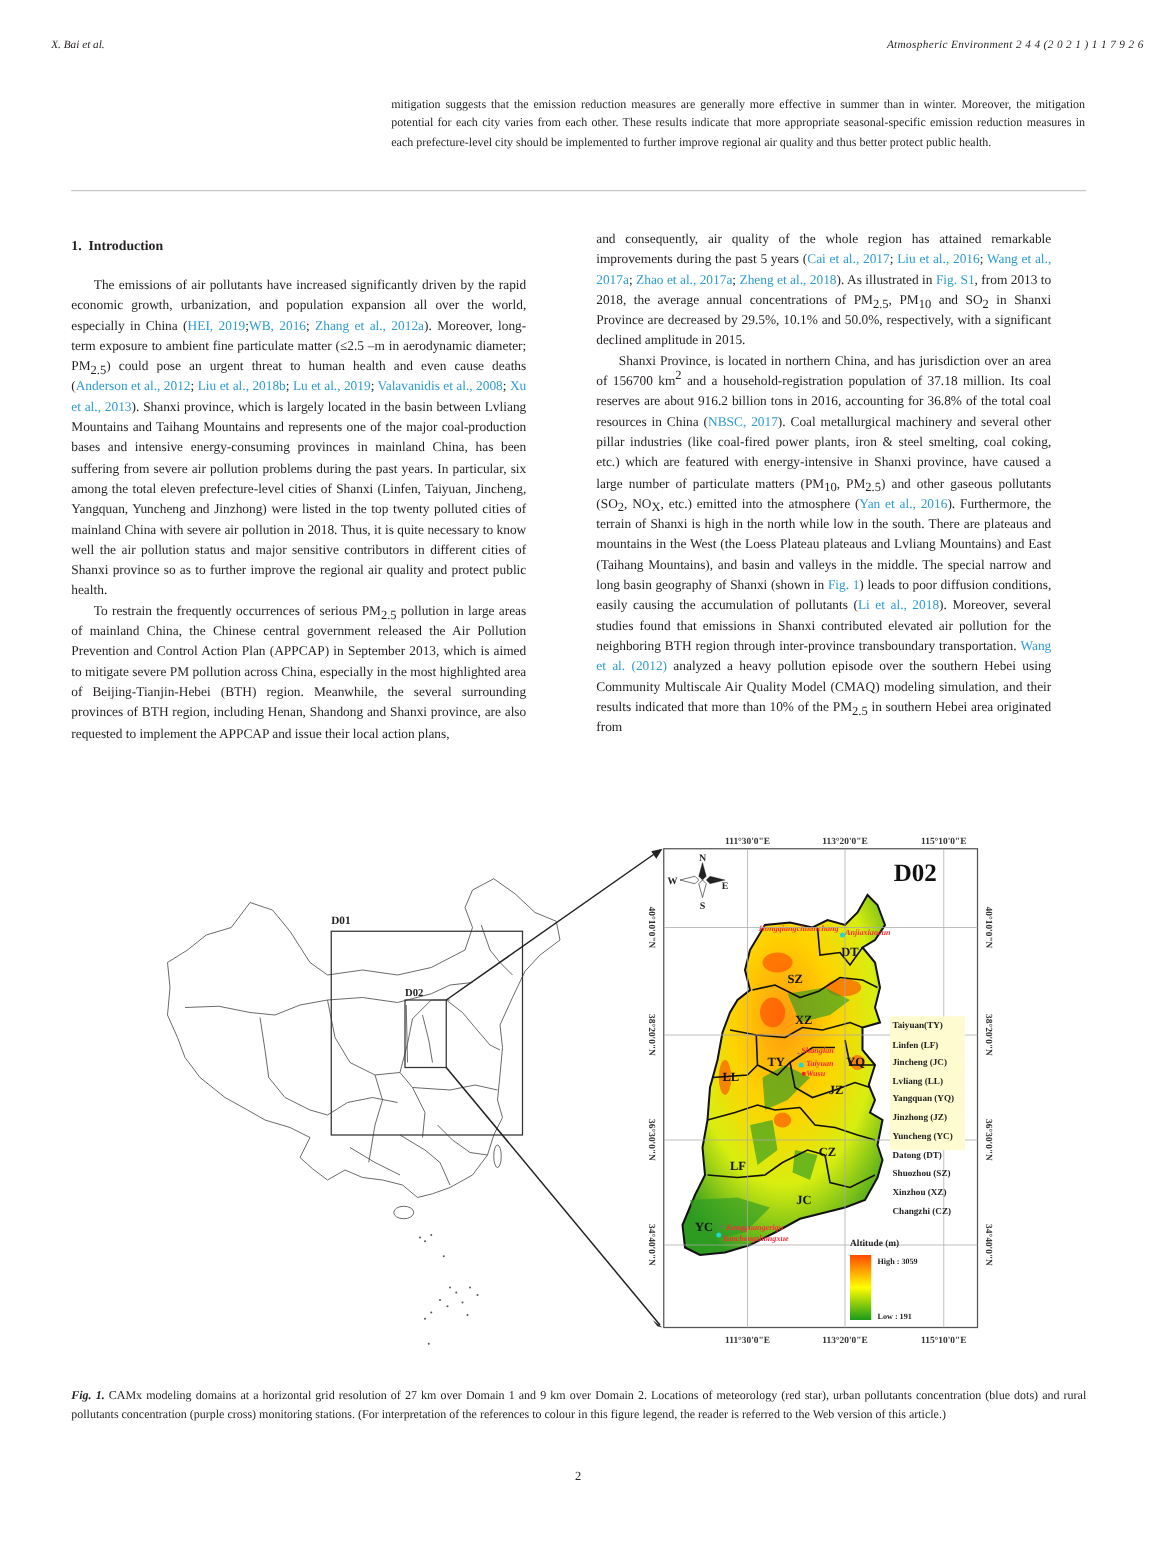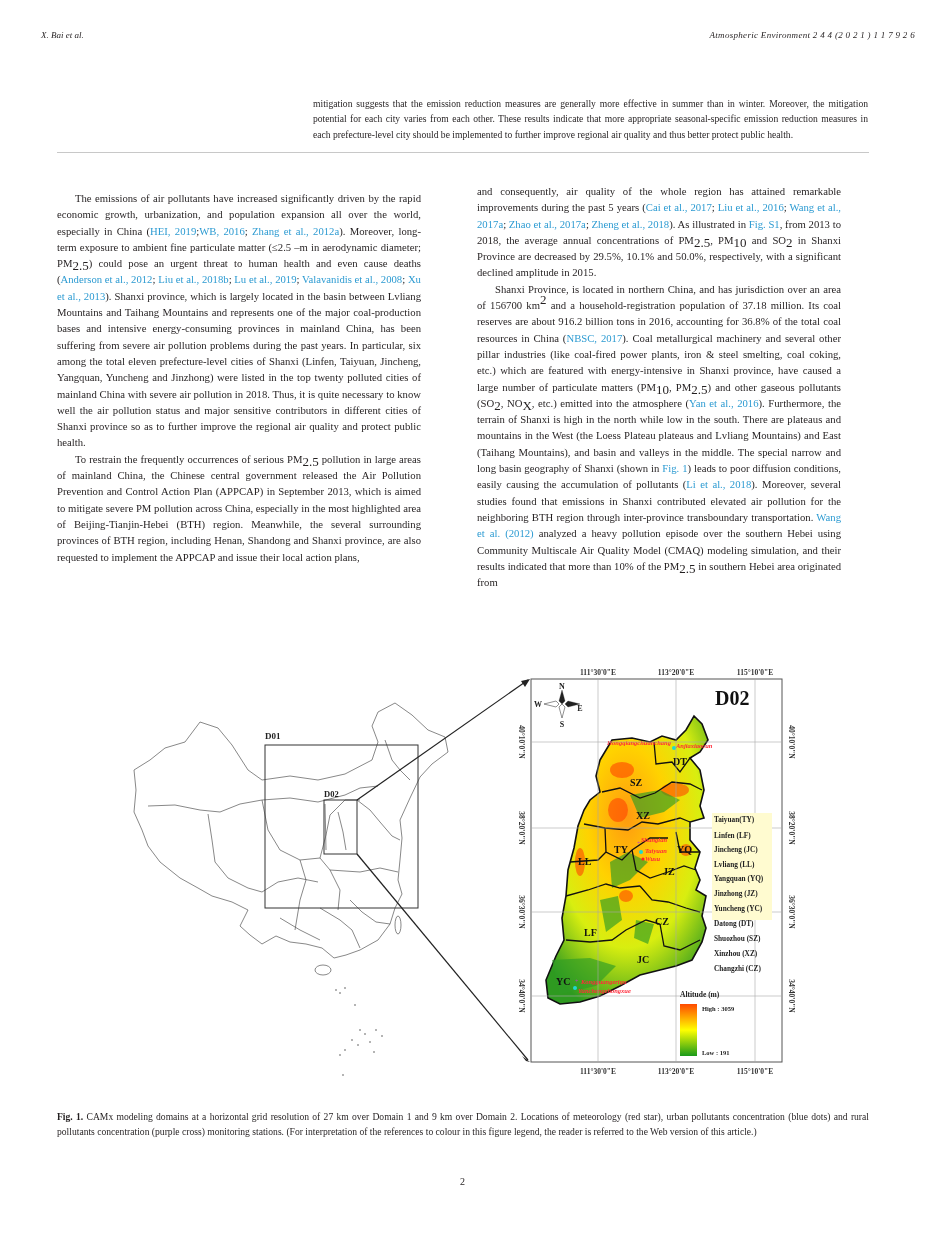--- a/index.html
+++ b/index.html
@@ -1,51 +1,54 @@
 <!DOCTYPE html>
 <html><head>
 <meta charset="utf-8">
 <style>
   html, body { margin: 0; padding: 0; background: #ffffff; }
   body { width: 925px; height: 1234px; position: relative; overflow: hidden;
          font-family: "Liberation Serif", "DejaVu Serif", serif; color: #231f20; }
   .running-head { position: absolute; top: 30px; font-size: 9px; font-style: italic; font-family: "Liberation Serif", serif; }
   .rh-left { left: 41px; }
   .rh-right { right: 10px; letter-spacing: 0.3px; text-align: right; }
-  .abstract-tail { position: absolute; left: 313px; top: 96px; width: 555px; font-size: 9.6px; line-height: 15.4px;
+  .abstract-tail { position: absolute; left: 313px; top: 76px; width: 555px; font-size: 9.6px; line-height: 15.4px;
                    text-align: justify; }
   .abstract-tail p { margin: 0; }
   .rule { position: absolute; left: 57px; top: 152px; width: 812px; height: 1px; background: #c8c8c8; }
   .col { position: absolute; top: 190px; width: 364px; font-size: 10.7px; line-height: 16.3px; text-align: justify; hyphens: auto; }
   .col-left { left: 57px; }
   .col-right { left: 477px; top: 183px; }
   .col p { margin: 0; text-indent: 18px; }
   .col p.noindent { text-indent: 0; }
   .section-heading { font-weight: bold; font-size: 11px; margin: 0 0 16px 0; line-height: 14px; }
   .ref { color: #2d9bd2; }
-  sub, sup { font-size: 13px; line-height: 0; }
+  sub, sup { font-size: 10px; line-height: 0; }
   .figure { position: absolute; left: 0; top: 660px; width: 925px; height: 440px; }
   .figure svg { position: absolute; left: 0; top: 0; }
   .caption { position: absolute; left: 57px; top: 1109px; width: 812px; font-size: 9.6px; line-height: 15.2px; text-align: justify; }
   .caption p { margin: 0; }
-  .caption .fig-label { font-weight: bold; }
+  .caption .fig-label { font-weight: bold; font-style: italic; }
   .page-number { position: absolute; top: 1176px; left: 0; width: 925px; text-align: center; font-size: 10px; }
 </style>
 </head>
 <body>
 
 <div class="running-head rh-left">X. Bai et al.</div>
 <div class="running-head rh-right">Atmospheric Environment 2 4 4  (2 0 2 1 ) 1 1 7 9 2 6</div>
 
 <div class="abstract-tail">
   <p>mitigation suggests that the emission reduction measures are generally more effective in summer than in winter. Moreover, the mitigation potential for each city varies from each other. These results indicate that more appropriate seasonal-specific emission reduction measures in each prefecture-level city should be implemented to further improve regional air quality and thus better protect public health.</p>
 </div>
 <div class="rule"></div>
 
 <div class="col col-left">
+  <div class="section-heading">
+    <span>1.</span>&nbsp;&nbsp;<span>Introduction</span>
+  </div>
   <p><span>The emissions of air pollutants have increased significantly driven by the rapid economic growth, urbanization, and population expansion all over the world, especially in China (</span><a class="ref">HEI, 2019</a><span>;</span><a class="ref">WB, 2016</a><span>; </span><a class="ref">Zhang et al., 2012a</a><span>). Moreover, long-term exposure to ambient fine particulate matter (≤2.5 –m in aerodynamic diameter; PM</span><sub>2.5</sub><span>) could pose an urgent threat to human health and even cause deaths (</span><a class="ref">Anderson et al., 2012</a><span>; </span><a class="ref">Liu et al., 2018b</a><span>; </span><a class="ref">Lu et al., 2019</a><span>; </span><a class="ref">Valavanidis et al., 2008</a><span>; </span><a class="ref">Xu et al., 2013</a><span>). Shanxi province, which is largely located in the basin between Lvliang Mountains and Taihang Mountains and represents one of the major coal-production bases and intensive energy-consuming provinces in mainland China, has been suffering from severe air pollution problems during the past years. In particular, six among the total eleven prefecture-level cities of Shanxi (Linfen, Taiyuan, Jincheng, Yangquan, Yuncheng and Jinzhong) were listed in the top twenty polluted cities of mainland China with severe air pollution in 2018. Thus, it is quite necessary to know well the air pollution status and major sensitive contributors in different cities of Shanxi province so as to further improve the regional air quality and protect public health.</span></p>
   <p><span>To restrain the frequently occurrences of serious PM</span><sub>2.5</sub><span> pollution in large areas of mainland China, the Chinese central government released the Air Pollution Prevention and Control Action Plan (APPCAP) in September 2013, which is aimed to mitigate severe PM pollution across China, especially in the most highlighted area of Beijing-Tianjin-Hebei (BTH) region. Meanwhile, the several surrounding provinces of BTH region, including Henan, Shandong and Shanxi province, are also requested to implement the APPCAP and issue their local action plans,</span></p>
 </div>
 
 <div class="col col-right">
   <p class="noindent"><span>and consequently, air quality of the whole region has attained remarkable improvements during the past 5 years (</span><a class="ref">Cai et al., 2017</a><span>; </span><a class="ref">Liu et al., 2016</a><span>; </span><a class="ref">Wang et al., 2017a</a><span>; </span><a class="ref">Zhao et al., 2017a</a><span>; </span><a class="ref">Zheng et al., 2018</a><span>). As illustrated in </span><a class="ref">Fig. S1</a><span>, from 2013 to 2018, the average annual concentrations of PM</span><sub>2.5</sub><span>, PM</span><sub>10</sub><span> and SO</span><sub>2</sub><span> in Shanxi Province are decreased by 29.5%, 10.1% and 50.0%, respectively, with a significant declined amplitude in 2015.</span></p>
   <p><span>Shanxi Province, is located in northern China, and has jurisdiction over an area of 156700 km</span><sup>2</sup><span> and a household-registration population of 37.18 million. Its coal reserves are about 916.2 billion tons in 2016, accounting for 36.8% of the total coal resources in China (</span><a class="ref">NBSC, 2017</a><span>). Coal metallurgical machinery and several other pillar industries (like coal-fired power plants, iron &amp; steel smelting, coal coking, etc.) which are featured with energy-intensive in Shanxi province, have caused a large number of particulate matters (PM</span><sub>10</sub><span>, PM</span><sub>2.5</sub><span>) and other gaseous pollutants (SO</span><sub>2</sub><span>, NO</span><sub>X</sub><span>, etc.) emitted into the atmosphere (</span><a class="ref">Yan et al., 2016</a><span>). Furthermore, the terrain of Shanxi is high in the north while low in the south. There are plateaus and mountains in the West (the Loess Plateau plateaus and Lvliang Mountains) and East (Taihang Mountains), and basin and valleys in the middle. The special narrow and long basin geography of Shanxi (shown in </span><a class="ref">Fig. 1</a><span>) leads to poor diffusion conditions, easily causing the accumulation of pollutants (</span><a class="ref">Li et al., 2018</a><span>). Moreover, several studies found that emissions in Shanxi contributed elevated air pollution for the neighboring BTH region through inter-province transboundary transportation. </span><a class="ref">Wang et al. (2012)</a><span> analyzed a heavy pollution episode over the southern Hebei using Community Multiscale Air Quality Model (CMAQ) modeling simulation, and their results indicated that more than 10% of the PM</span><sub>2.5</sub><span> in southern Hebei area originated from</span></p>
 </div>
 
 <div class="figure">

